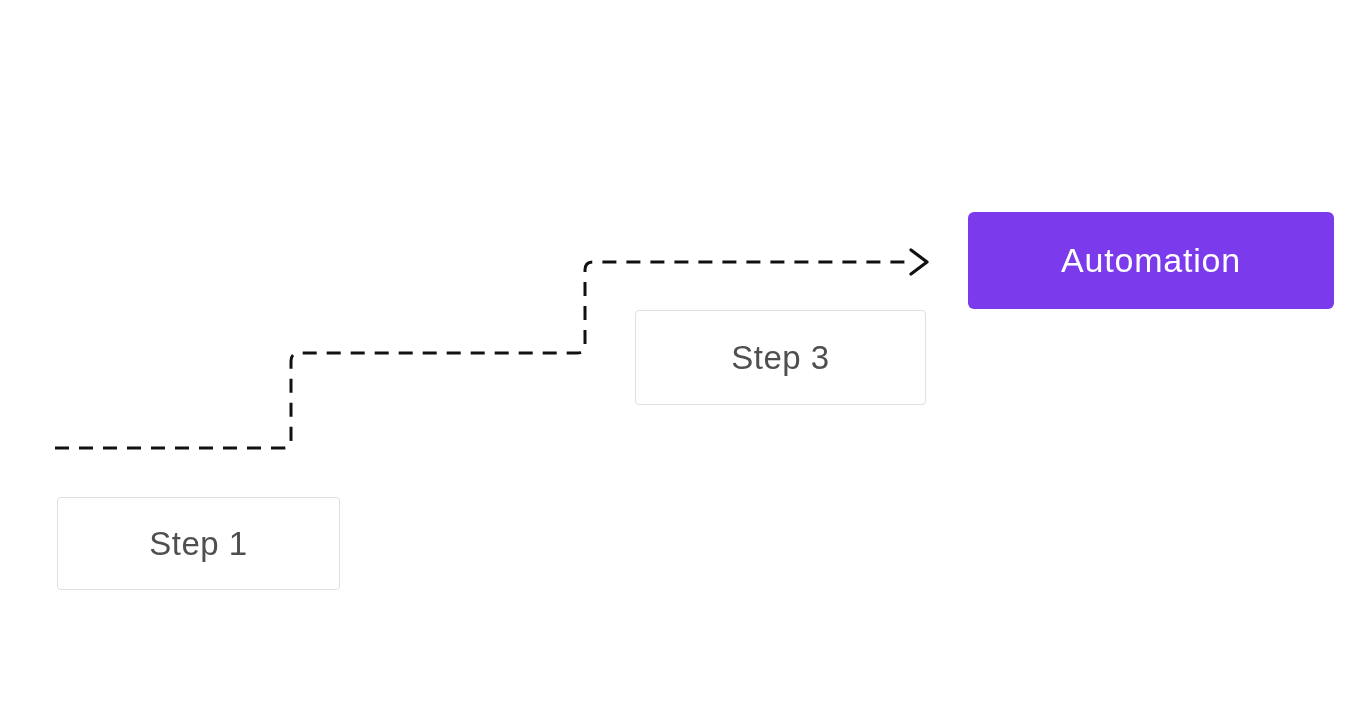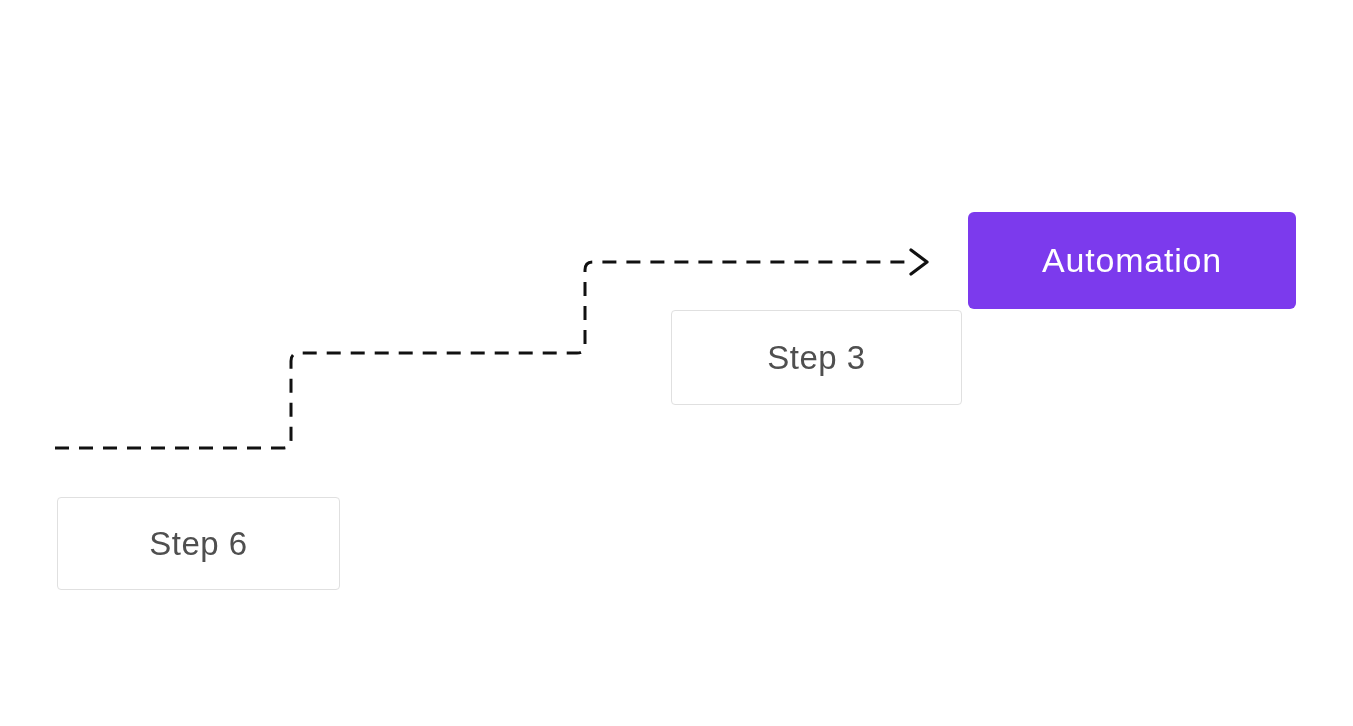--- a/index.html
+++ b/index.html
@@ -49,25 +49,25 @@
     justify-content: center;
     background: #ffffff;
     border: 1px solid var(--step-border);
     border-radius: 4px;
     color: var(--step-text);
     font-size: 33px;
     letter-spacing: 0.5px;
   }
   .step-1 { left: 57px;  top: 497px; width: 283px; height: 93px; }
   .step-2 { left: 342px; top: 404px; width: 291px; height: 93px; }
-  .step-3 { left: 671px; top: 310px; width: 291px; height: 95px; }
+  .step-3 { left: 635px; top: 310px; width: 291px; height: 95px; }
   .automation-box {
     position: absolute;
     left: 968px; top: 212px;
-    width: 328px; height: 97px;
+    width: 366px; height: 97px;
     display: flex;
     align-items: center;
     justify-content: center;
     background: var(--accent);
     border-radius: 6px;
     color: var(--automation-text);
     font-size: 34px;
     letter-spacing: 0.8px;
   }
 </style>
@@ -75,21 +75,21 @@
 <body>
 
 <div class="canvas">
 
   <svg class="flow-svg" viewBox="0 0 1353 726" xmlns="http://www.w3.org/2000/svg">
     <path class="dashed-path" d="M55 448 H283 Q291 448 291 440 V361 Q291 353 299 353 H577 Q585 353 585 345 V270 Q585 262 593 262 H906"></path>
     <path class="arrow-head" d="M911 250 L927 262 L911 274"></path>
   </svg>
 
   <div class="step-box step-1">
-    <span>Step 6</span>
+    <span>Step 1</span>
   </div>
 
 
   <div class="step-box step-3">
     <span>Step 3</span>
   </div>
 
   <div class="automation-box">
     <span>Automation</span>
   </div>

